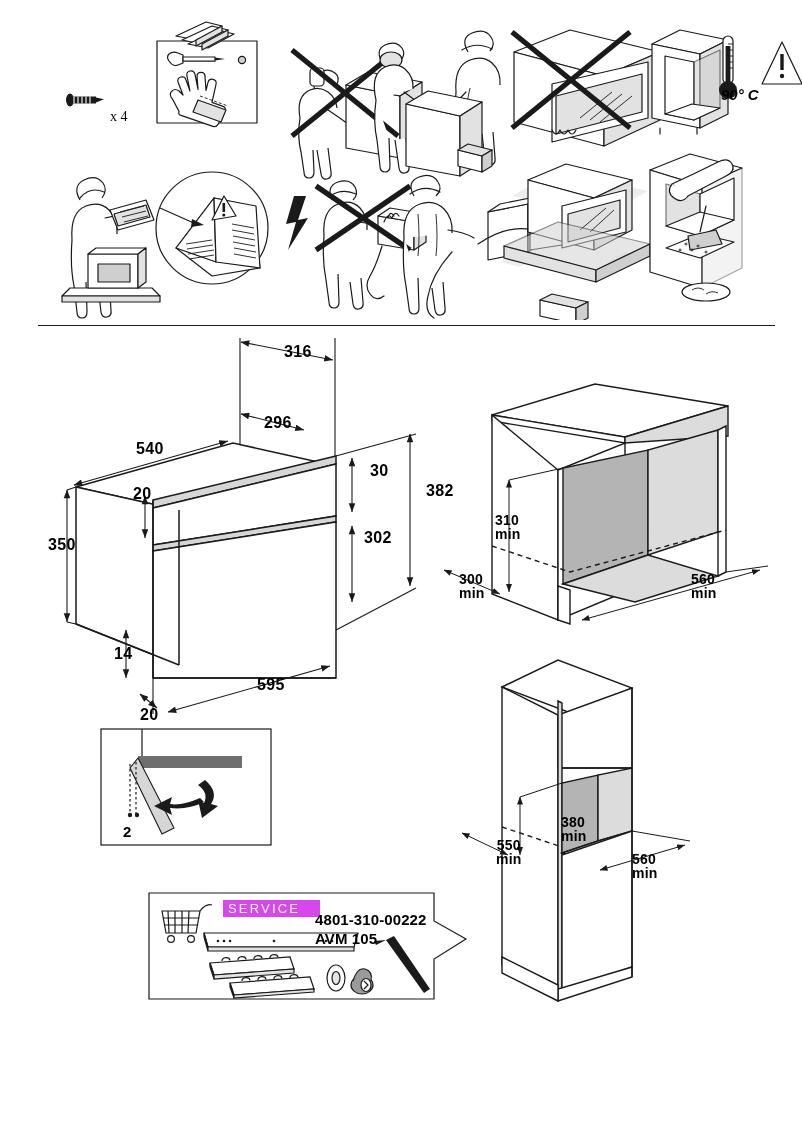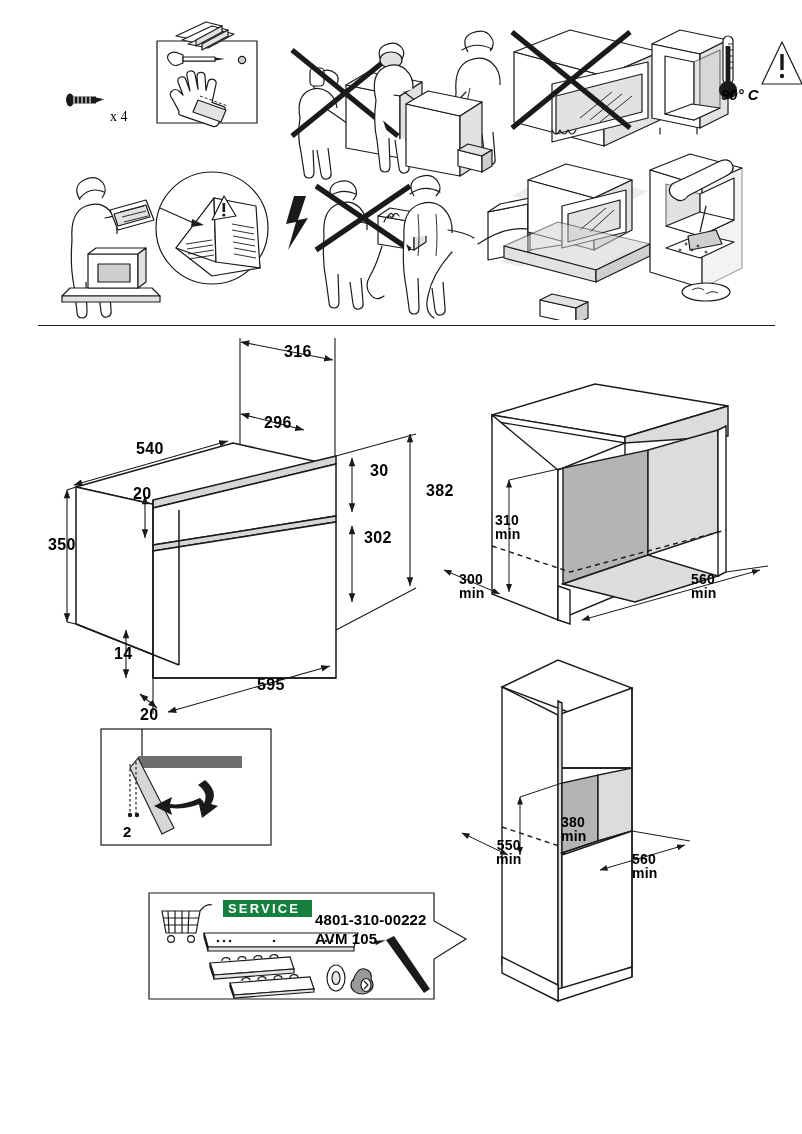--- a/index.html
+++ b/index.html
@@ -7,21 +7,21 @@
   body{width:802px;height:1134px;position:relative;overflow:hidden;
        font-family:"Liberation Sans",sans-serif;color:#000;}
   .page{position:absolute;inset:0;width:802px;height:1134px;}
   svg{display:block;}
   .abs{position:absolute;}
   .dim{font-weight:bold;font-size:16px;letter-spacing:.4px;}
   .dim2{font-weight:bold;font-size:14px;letter-spacing:.2px;line-height:1.02;}
   .lbl-90{font-weight:bold;font-size:15px;font-style:italic;}
   .xqty{font-size:14px;font-family:"Liberation Serif",serif;margin-top:16px;}
   .svc-code{font-weight:bold;font-size:15px;line-height:1.12;letter-spacing:.1px;}
-  .svc-word{font-weight:bold;font-size:13px;letter-spacing:2.2px;background:#15803d;color:#fff;padding:1px 12px 1px 5px;}
+  .svc-word{font-weight:normal;font-size:13px;letter-spacing:2.2px;background:#d946ef;color:#fff;padding:1px 20px 1px 5px;}
   .divider{position:absolute;left:38px;top:325px;width:737px;height:0;border-top:1.6px solid #1a1a1a;}
   .sm2{font-weight:bold;font-size:15px;}
 </style>
 </head>
 <body>
 
 <div class="page">
 
 <svg class="abs" style="left:0;top:0" width="802" height="320" viewBox="0 0 802 320">
   <defs>

